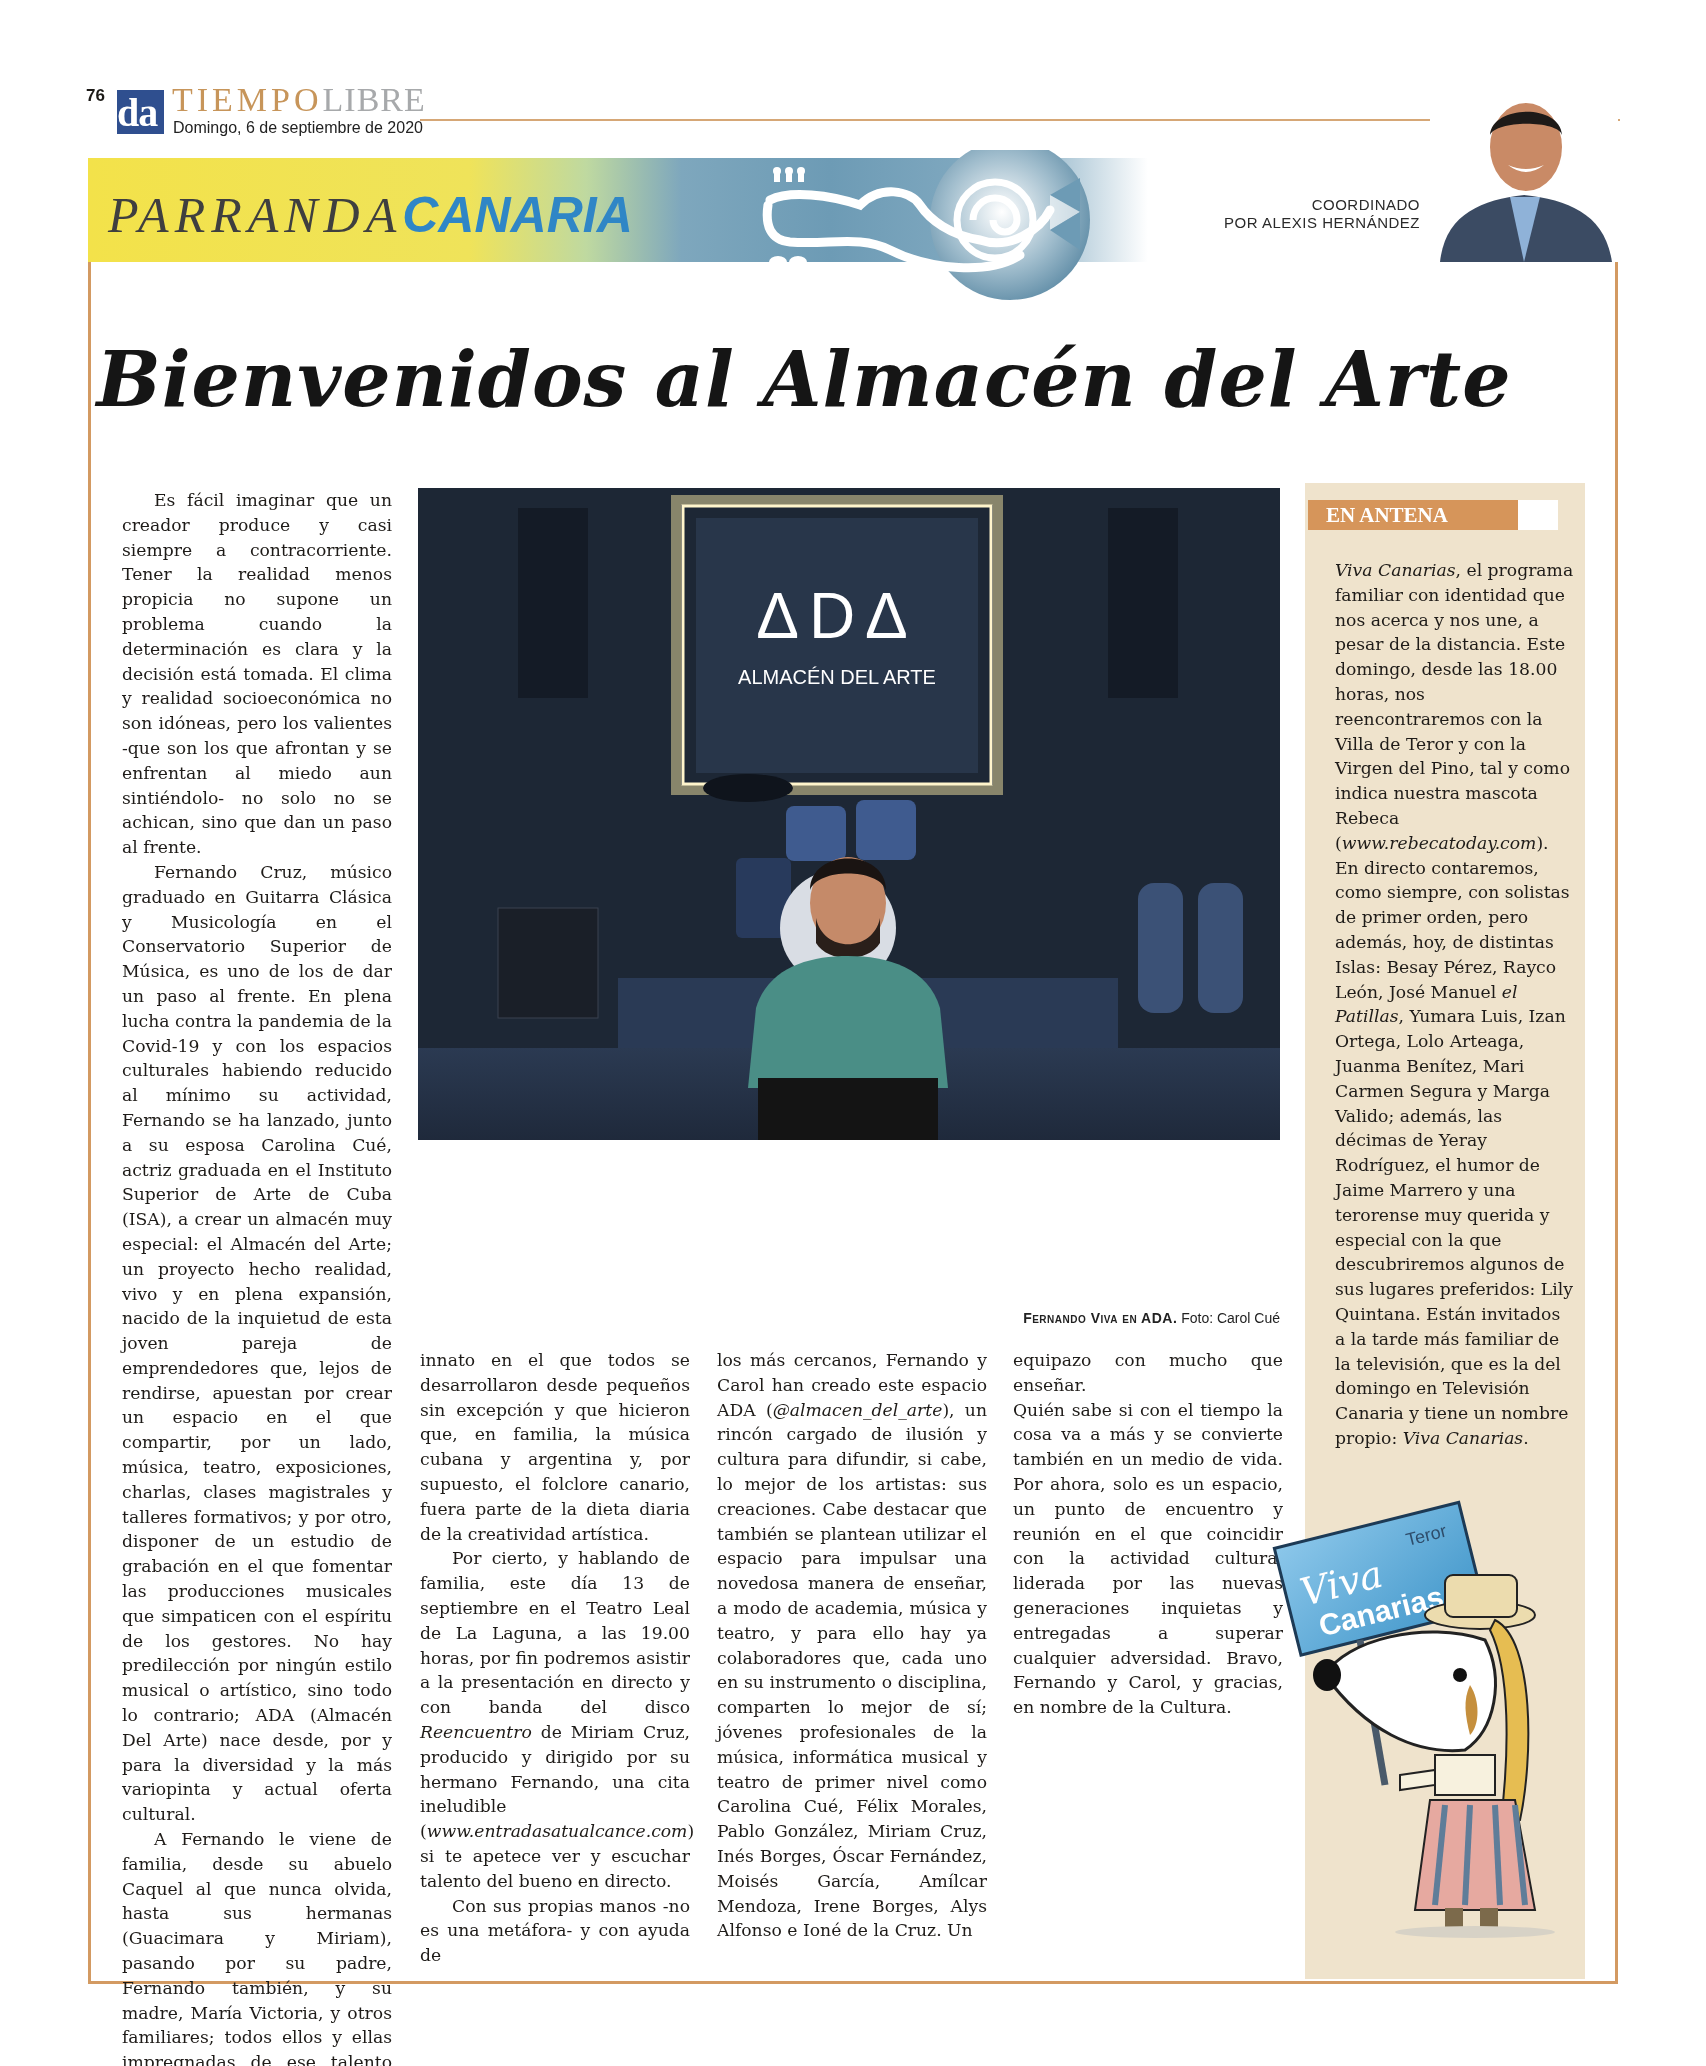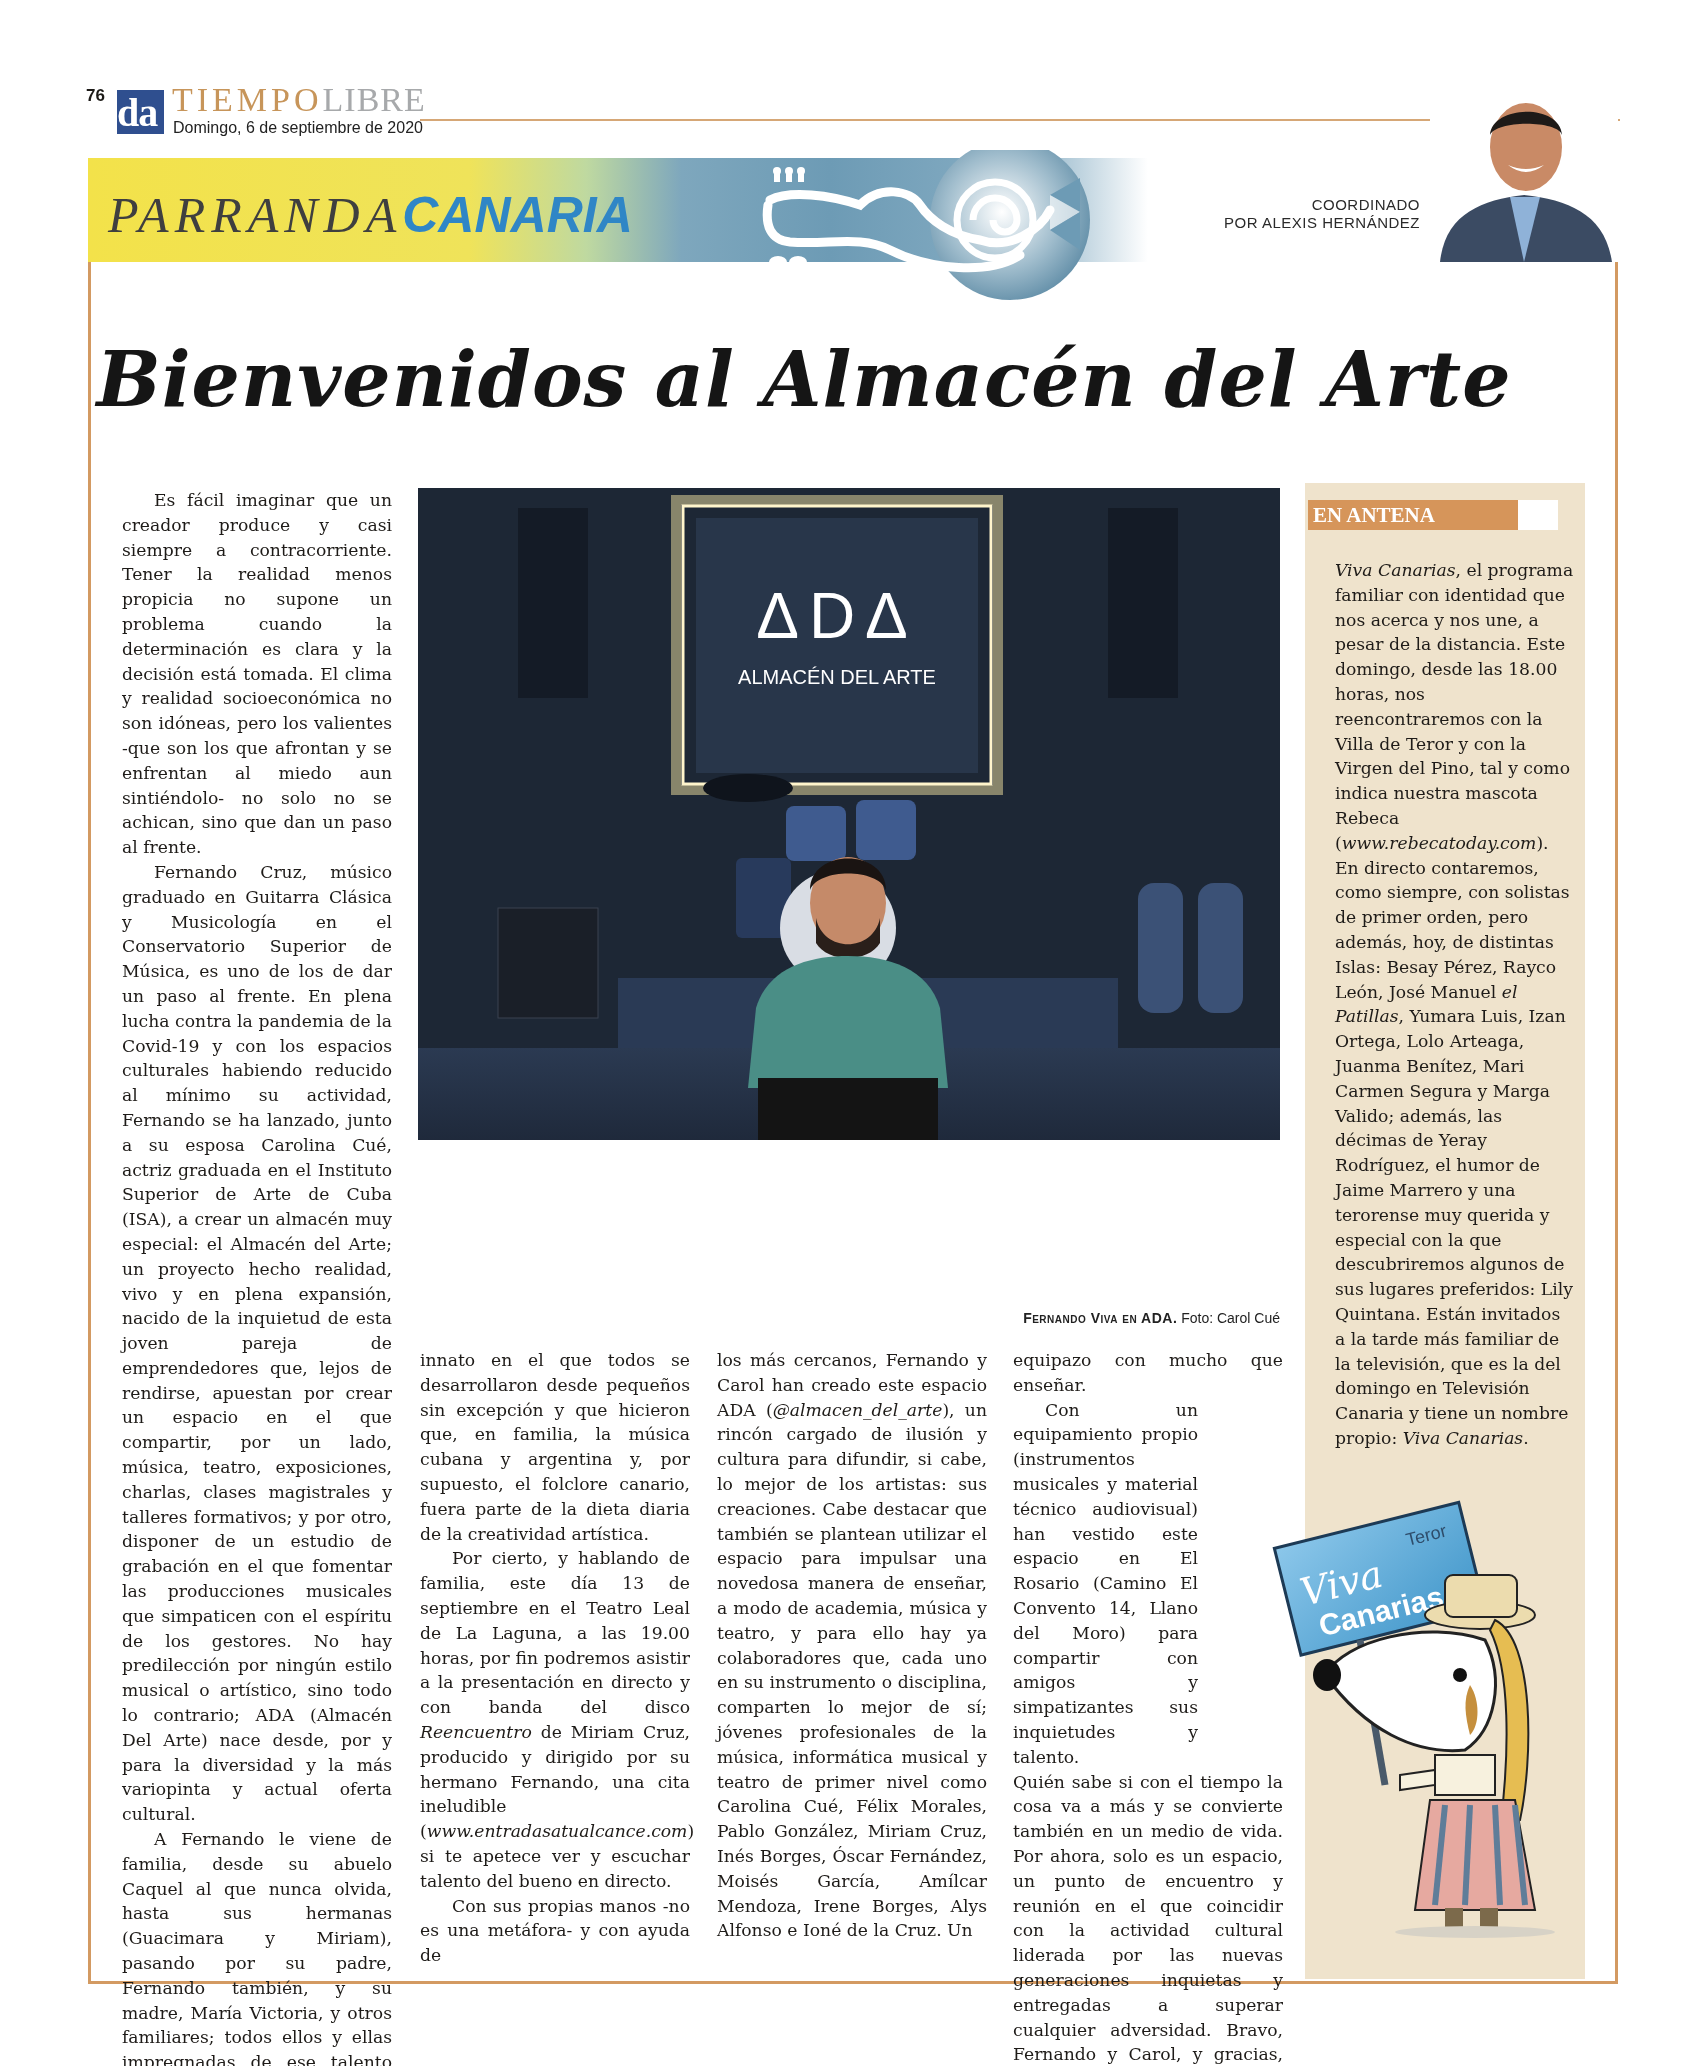--- a/index.html
+++ b/index.html
@@ -42,21 +42,21 @@
   .c4 .wrap { width: 185px; text-align: justify; }
 
   
   .photo { position: absolute; left: 418px; top: 488px; width: 862px; height: 652px; background: #1a2230; overflow: hidden; }
   .caption { position: absolute; left: 900px; width: 380px; top: 1310px; text-align: right; font-family: "Liberation Sans", sans-serif; font-size: 14px; color: #222; }
   .caption b { font-variant: small-caps; letter-spacing: 0.5px; }
 
   
   .sidebar { position: absolute; left: 1305px; top: 483px; width: 280px; height: 1496px; background: #efe3cc; }
   .side-head { position: absolute; left: 1308px; top: 500px; width: 250px; height: 30px; background: #fff; }
-  .side-head-label { position: absolute; left: 1308px; top: 500px; width: 210px; height: 30px; background: #d6955a; color: #fff; font-family: "Liberation Serif", serif; font-weight: bold; font-size: 21px; line-height: 31px; padding-left: 5px; }
+  .side-head-label { position: absolute; left: 1308px; top: 500px; width: 210px; height: 30px; background: #d6955a; color: #fff; font-family: "Liberation Serif", serif; font-weight: bold; font-size: 21px; line-height: 31px; padding-left: 18px; }
   .side-text { position: absolute; left: 1335px; top: 558px; width: 240px; font-size: 17.2px; line-height: 24.8px; color: #1e1b18; }
   .mascot { position: absolute; left: 1265px; top: 1500px; width: 330px; height: 440px; }
 </style>
 </head>
 <body>
 
 <div class="page-num">76</div>
 <div class="da-logo">da</div>
 <div class="section-title">
   <span class="tp">TIEMPO</span><span class="lb">LIBRE</span>
@@ -183,23 +183,20 @@
   <p><span>Por cierto, y hablando de familia, este día 13 de septiembre en el Teatro Leal de La Laguna, a las 19.00 horas, por fin podremos asistir a la presentación en directo y con banda del disco </span><i>Reencuentro</i><span> de Miriam Cruz, producido y dirigido por su hermano Fernando, una cita ineludible (</span><i>www.entradasatualcance.com</i><span>) si te apetece ver y escuchar talento del bueno en directo.</span></p>
   <p>Con sus propias manos -no es una metáfora- y con ayuda de</p>
 </div>
 
 <div class="col c3">
   <p class="noindent"><span>los más cercanos, Fernando y Carol han creado este espacio ADA (</span><i>@almacen_del_arte</i><span>), un rincón cargado de ilusión y cultura para difundir, si cabe, lo mejor de los artistas: sus creaciones. Cabe destacar que también se plantean utilizar el espacio para impulsar una novedosa manera de enseñar, a modo de academia, música y teatro, y para ello hay ya colaboradores que, cada uno en su instrumento o disciplina, comparten lo mejor de sí; jóvenes profesionales de la música, informática musical y teatro de primer nivel como Carolina Cué, Félix Morales, Pablo González, Miriam Cruz, Inés Borges, Óscar Fernández, Moisés García, Amílcar Mendoza, Irene Borges, Alys Alfonso e Ioné de la Cruz. Un</span></p>
 </div>
 
 <div class="col c4">
   <p class="noindent">equipazo con mucho que enseñar.</p>
-  <p>
-      <span class="wrap" style="display:block;">Con un equipamiento propio (instrumentos musicales y material técnico audiovisual) han vestido este espacio en El Rosario (Camino El Convento 14, Llano del Moro) para compartir con amigos y simpatizantes sus inquietudes y talento.</span>
-    </p>
   <p class="noindent">Quién sabe si con el tiempo la cosa va a más y se convierte también en un medio de vida. Por ahora, solo es un espacio, un punto de encuentro y reunión en el que coincidir con la actividad cultural liderada por las nuevas generaciones inquietas y entregadas a superar cualquier adversidad. Bravo, Fernando y Carol, y gracias, en nombre de la Cultura.</p>
 </div>
 
 <div class="sidebar"></div>
 <div class="side-head"></div>
 <div class="side-head-label">EN ANTENA</div>
 <div class="side-text"><i>Viva Canarias</i><span>, el programa familiar con identidad que nos acerca y nos une, a pesar de la distancia. Este domingo, desde las 18.00 horas, nos reencontraremos con la Villa de Teror y con la Virgen del Pino, tal y como indica nuestra mascota Rebeca (</span><i>www.rebecatoday.com</i><span>). En directo contaremos, como siempre, con solistas de primer orden, pero además, hoy, de distintas Islas: Besay Pérez, Rayco León, José Manuel </span><i>el Patillas</i><span>, Yumara Luis, Izan Ortega, Lolo Arteaga, Juanma Benítez, Mari Carmen Segura y Marga Valido; además, las décimas de Yeray Rodríguez, el humor de Jaime Marrero y una terorense muy querida y especial con la que descubriremos algunos de sus lugares preferidos: Lily Quintana. Están invitados a la tarde más familiar de la televisión, que es la del domingo en Televisión Canaria y tiene un nombre propio: </span><i>Viva Canarias</i><span>.</span></div>
 
 <svg class="mascot" viewBox="0 0 330 440">
   <defs>

